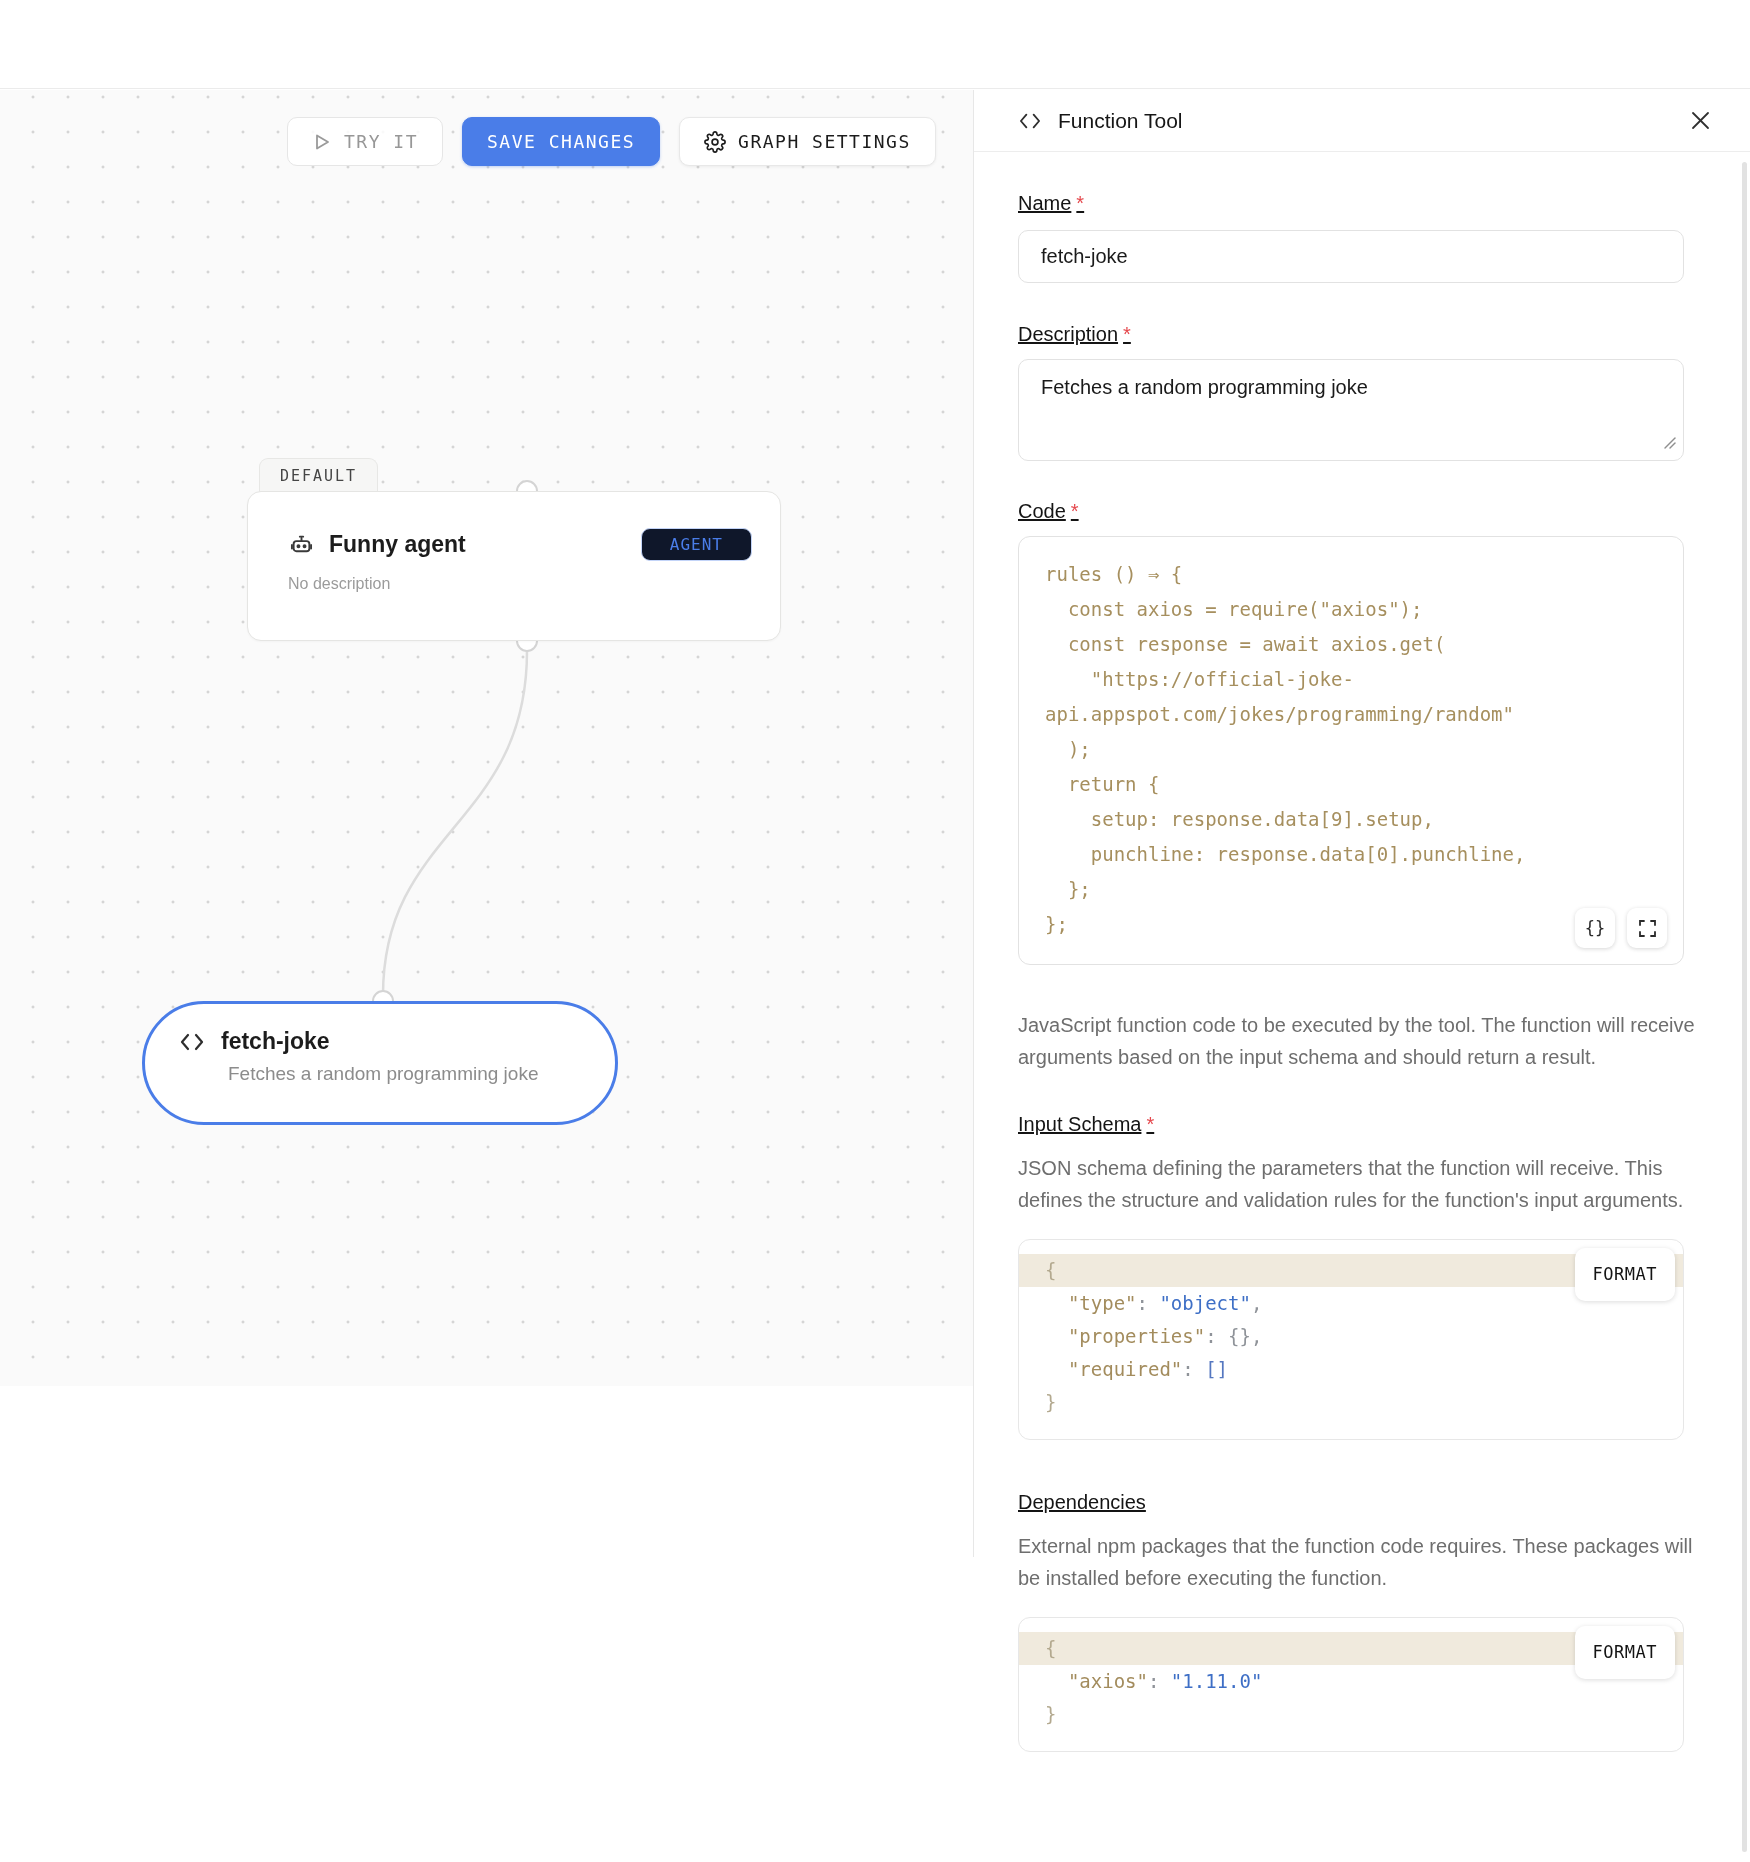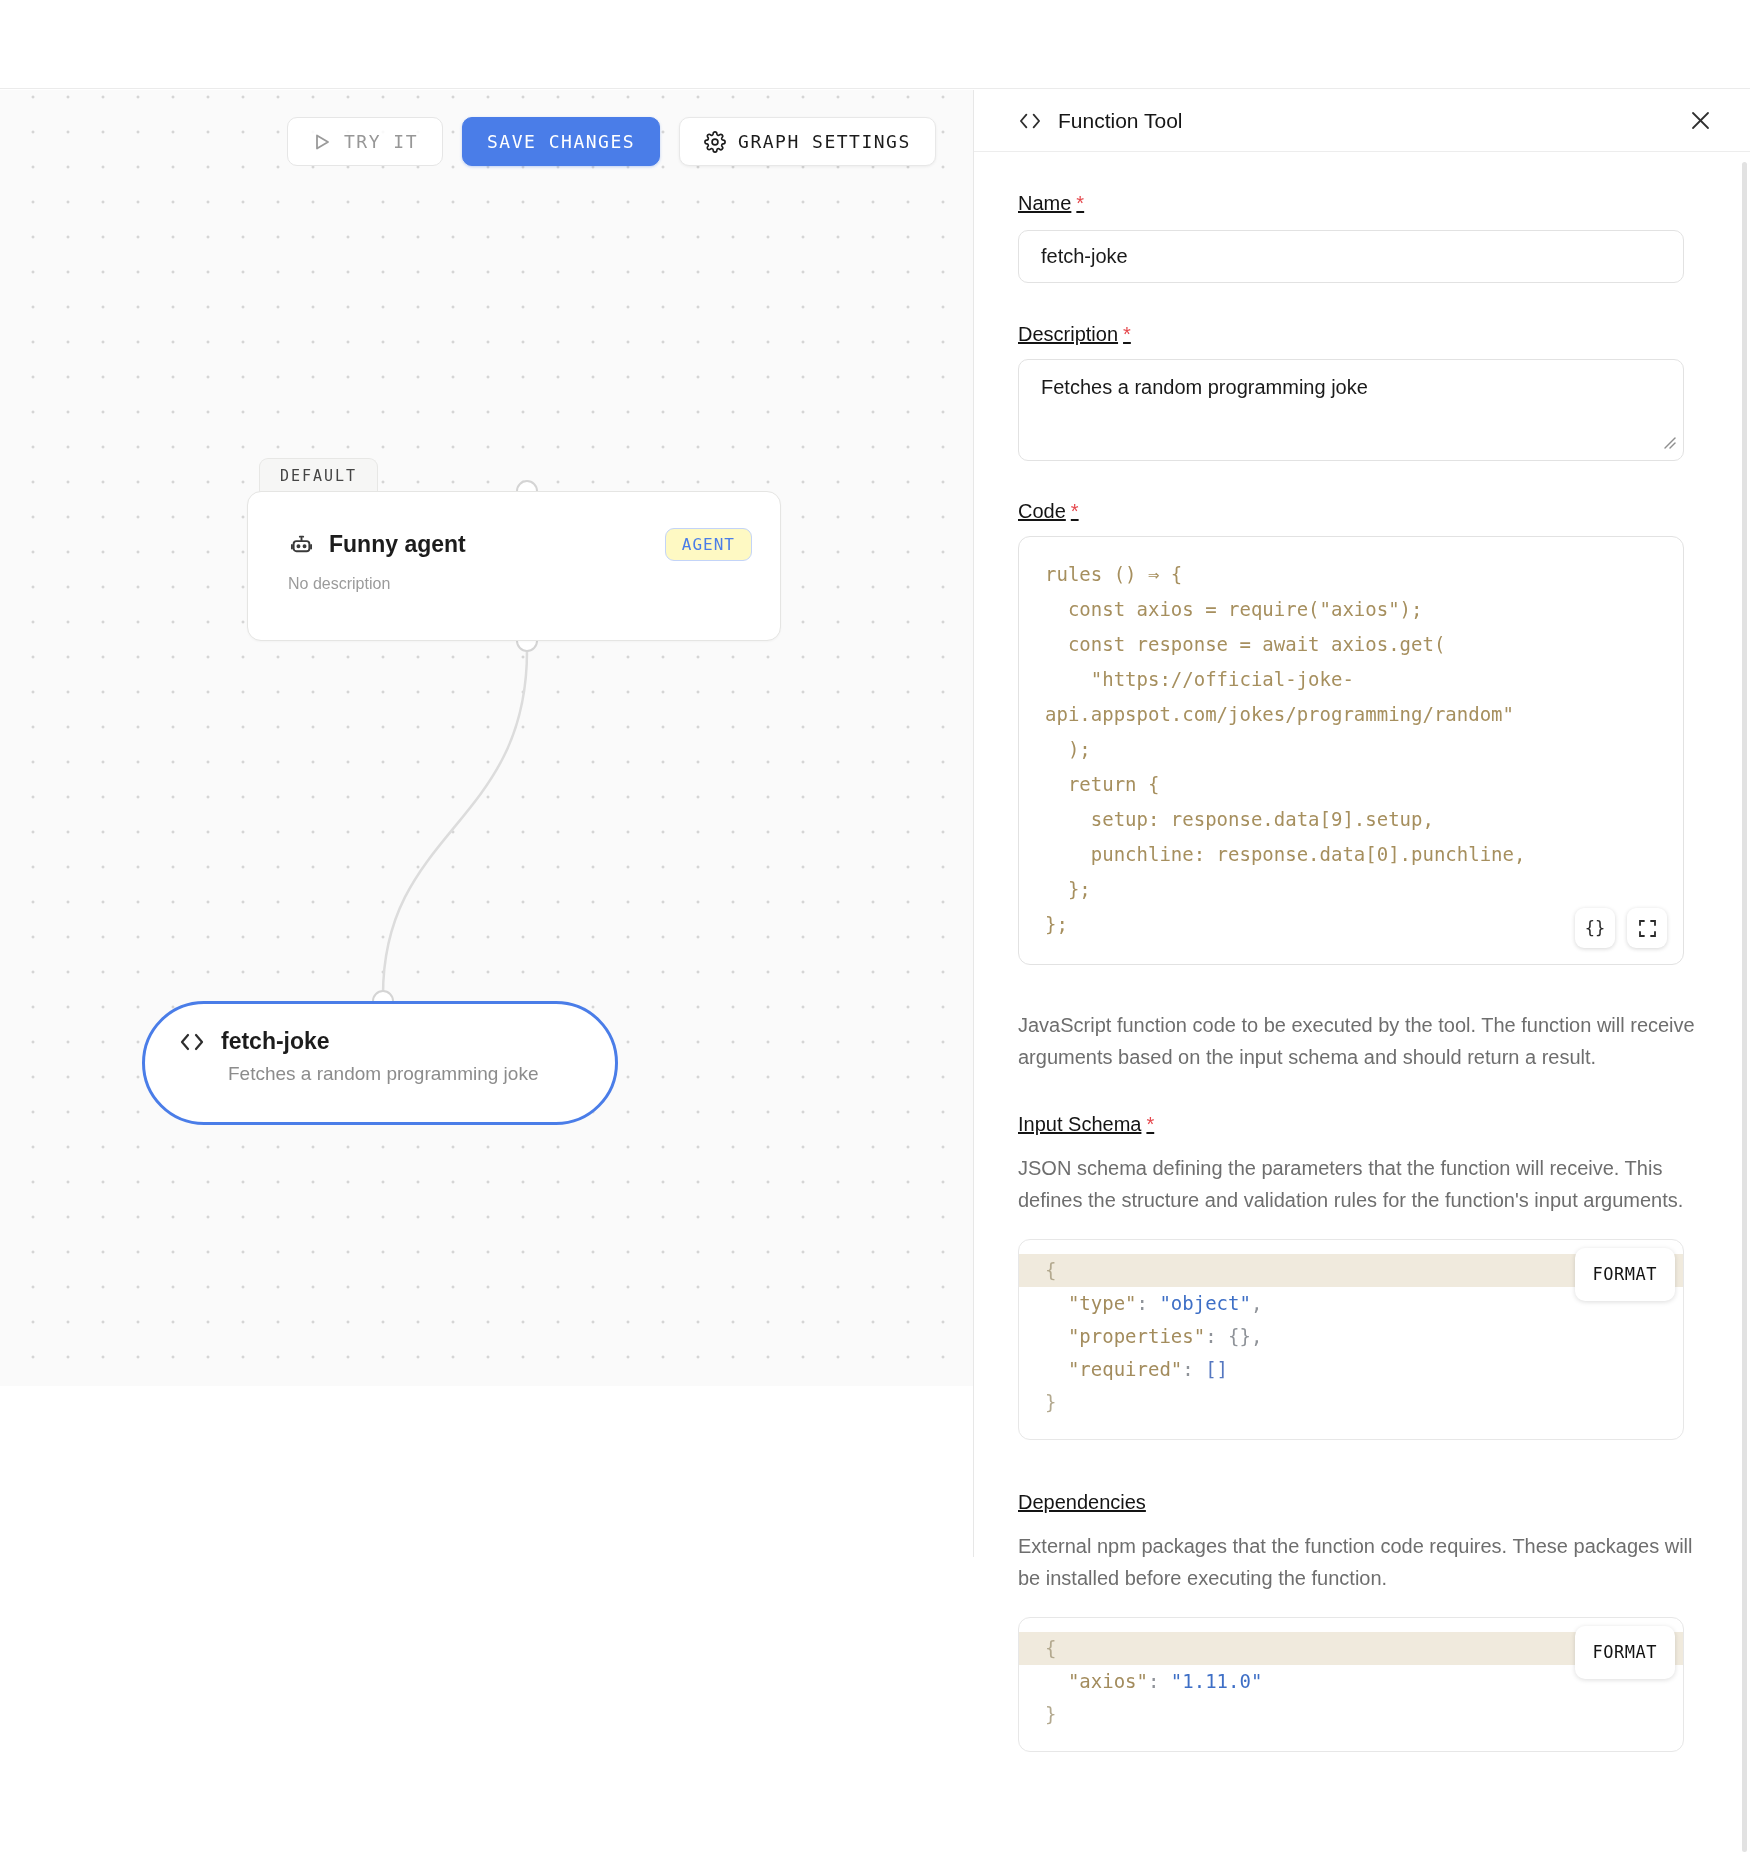--- a/index.html
+++ b/index.html
@@ -24,21 +24,21 @@
 
   
   .default-tab { position:absolute; left:259px; top:368px; width:119px; height:35px; background:#f6f6f5;
     border:1px solid #e7e7e5; border-bottom:none; border-radius:9px 9px 0 0; display:flex; align-items:center; justify-content:center;
     font-family:"DejaVu Sans Mono", monospace; font-size:15px; letter-spacing:2px; color:#454545; }
   .agent-node { position:absolute; left:247px; top:401px; width:534px; height:150px; background:#fff;
     border:1px solid #e5e5e3; border-radius:14px; box-shadow:0 1px 2px rgba(0,0,0,.03); }
   .agent-row { display:flex; align-items:center; padding:36px 28px 0 40px; gap:14px; }
   .agent-title { font-size:23px; font-weight:700; color:#1c1c1c; flex:1 1 auto; }
   .agent-badge { font-family:"DejaVu Sans Mono", monospace; font-size:16px; letter-spacing:1px; color:#4a7de8;
-    border:1.5px solid #c3d4f8; background:#fef9c3; border-radius:9px; padding:6px 16px; }
+    border:1.5px solid #c3d4f8; background:#0f172a; border-radius:9px; padding:6px 28px; }
   .agent-desc { padding:14px 28px 0 40px; font-size:16px; color:#9b9b9b; }
 
   .tool-node { position:absolute; left:142px; top:911px; width:476px; height:124px; background:#fff;
     border:3px solid #4a7de8; border-radius:62px; }
   .tool-row { display:flex; align-items:center; gap:16px; padding:24px 30px 0 34px; }
   .tool-title { font-size:23px; font-weight:700; color:#1c1c1c; }
   .tool-desc { padding:8px 30px 0 83px; font-size:19px; color:#8c8c8c; white-space:nowrap; }
 
   .edges { position:absolute; left:0; top:0; width:973px; height:1772px; pointer-events:none; }
 

